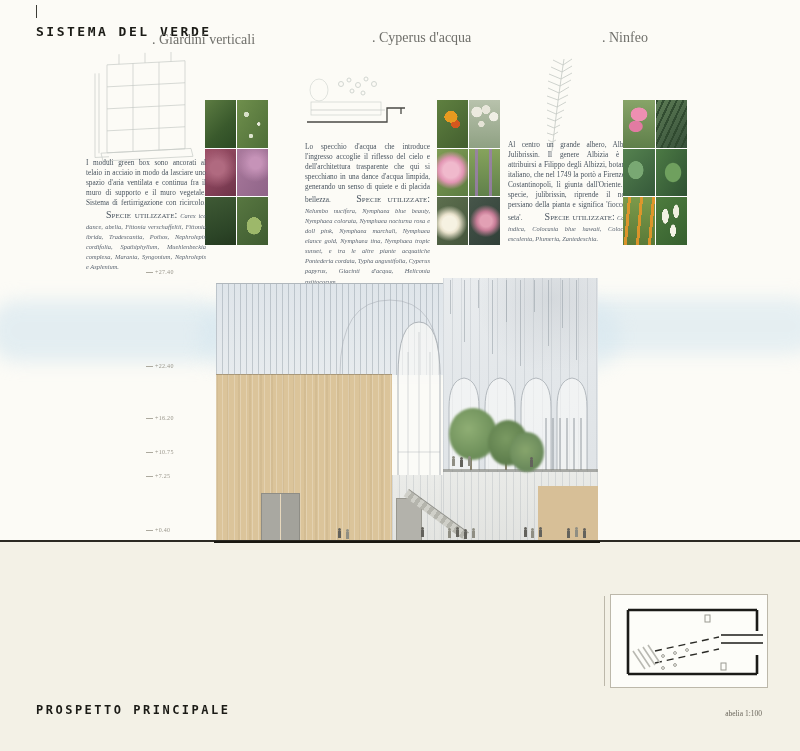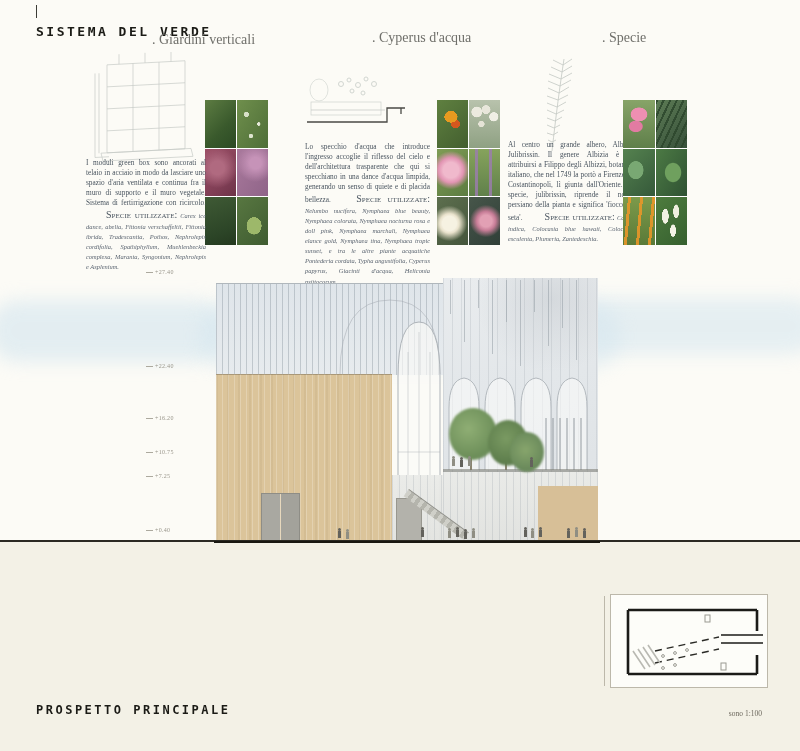--- a/index.html
+++ b/index.html
@@ -118,21 +118,21 @@
 </style>
 </head>
 <body>
 
 <div id="board">
 
   <div class="abs corner-tick"></div>
   <div class="abs main-title">SISTEMA DEL VERDE</div>
   <div class="abs sec-label" style="left:152px;top:32px;">. Giardini verticali</div>
   <div class="abs sec-label" style="left:372px;top:30px;">. Cyperus d'acqua</div>
-  <div class="abs sec-label" style="left:602px;top:30px;">. Specie</div>
+  <div class="abs sec-label" style="left:602px;top:30px;">. Ninfeo</div>
 
   <svg class="abs" style="left:85px;top:52px;z-index:2;" width="118" height="112" viewBox="0 0 118 112">
     <g stroke="#c7cbc6" stroke-width="0.7" fill="none" transform="skewY(-3) translate(0,8)">
       <rect x="22" y="6" width="78" height="88"></rect>
       <line x1="48" y1="6" x2="48" y2="94"></line>
         <line x1="74" y1="6" x2="74" y2="94"></line>
       <line x1="22" y1="28" x2="100" y2="28"></line>
         <line x1="22" y1="50" x2="100" y2="50"></line>
       <line x1="22" y1="72" x2="100" y2="72"></line>
       <line x1="34" y1="6" x2="34" y2="-4"></line>
@@ -314,15 +314,15 @@
         <circle cx="38" cy="49" r="1.4"></circle>
           <circle cx="50" cy="46" r="1.4"></circle>
           <circle cx="62" cy="43" r="1.4"></circle>
         <circle cx="38" cy="61" r="1.4"></circle>
           <circle cx="50" cy="58" r="1.4"></circle>
       </g>
     </svg>
   </div>
 
   <div class="abs footer-title">PROSPETTO PRINCIPALE</div>
-  <div class="abs scale-note">sono 1:100</div>
+  <div class="abs scale-note">abelia 1:100</div>
 
 </div>
 
 </body></html>

